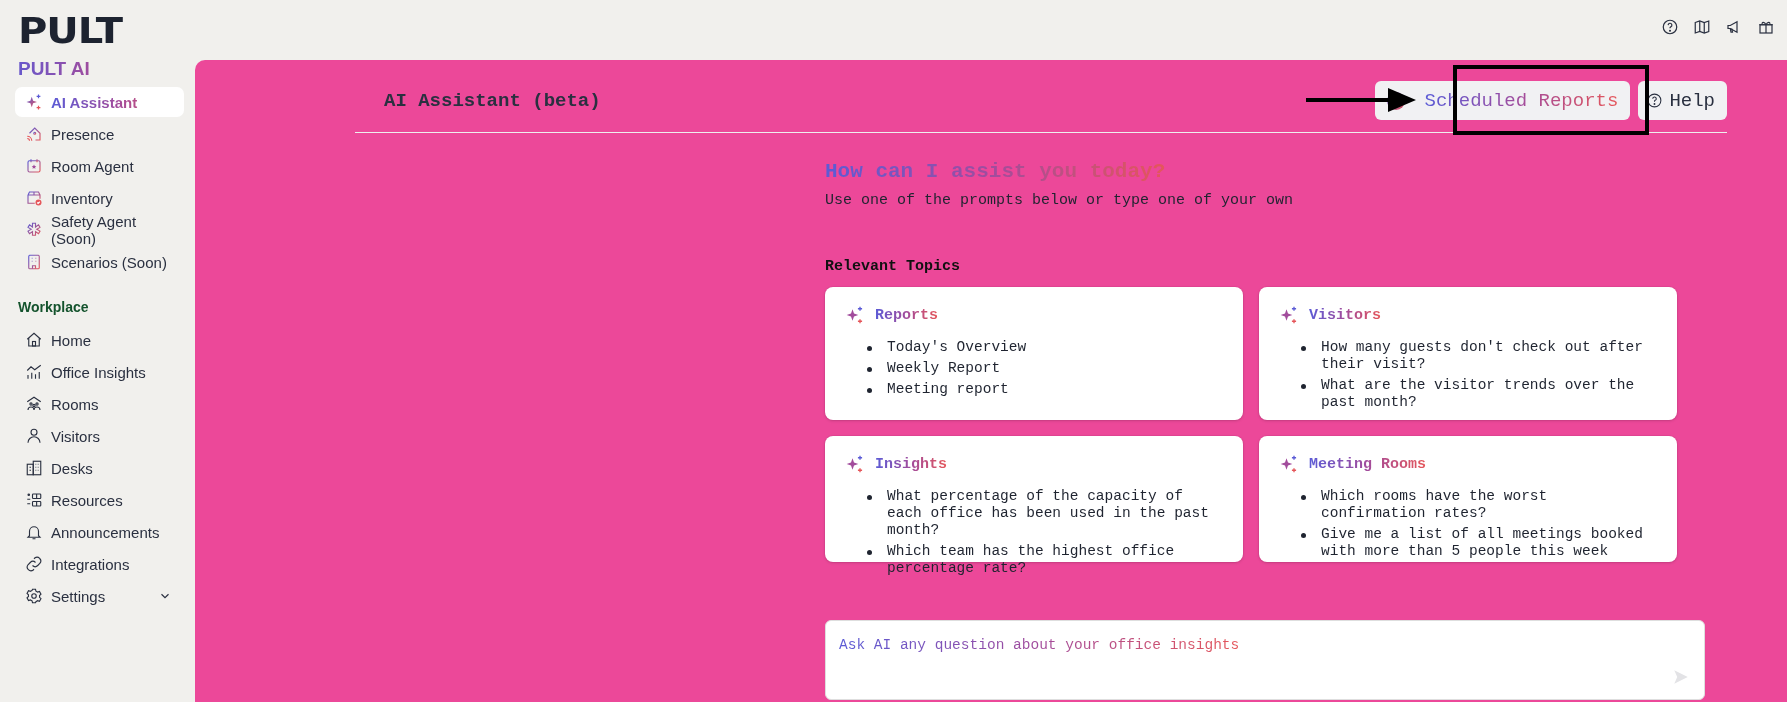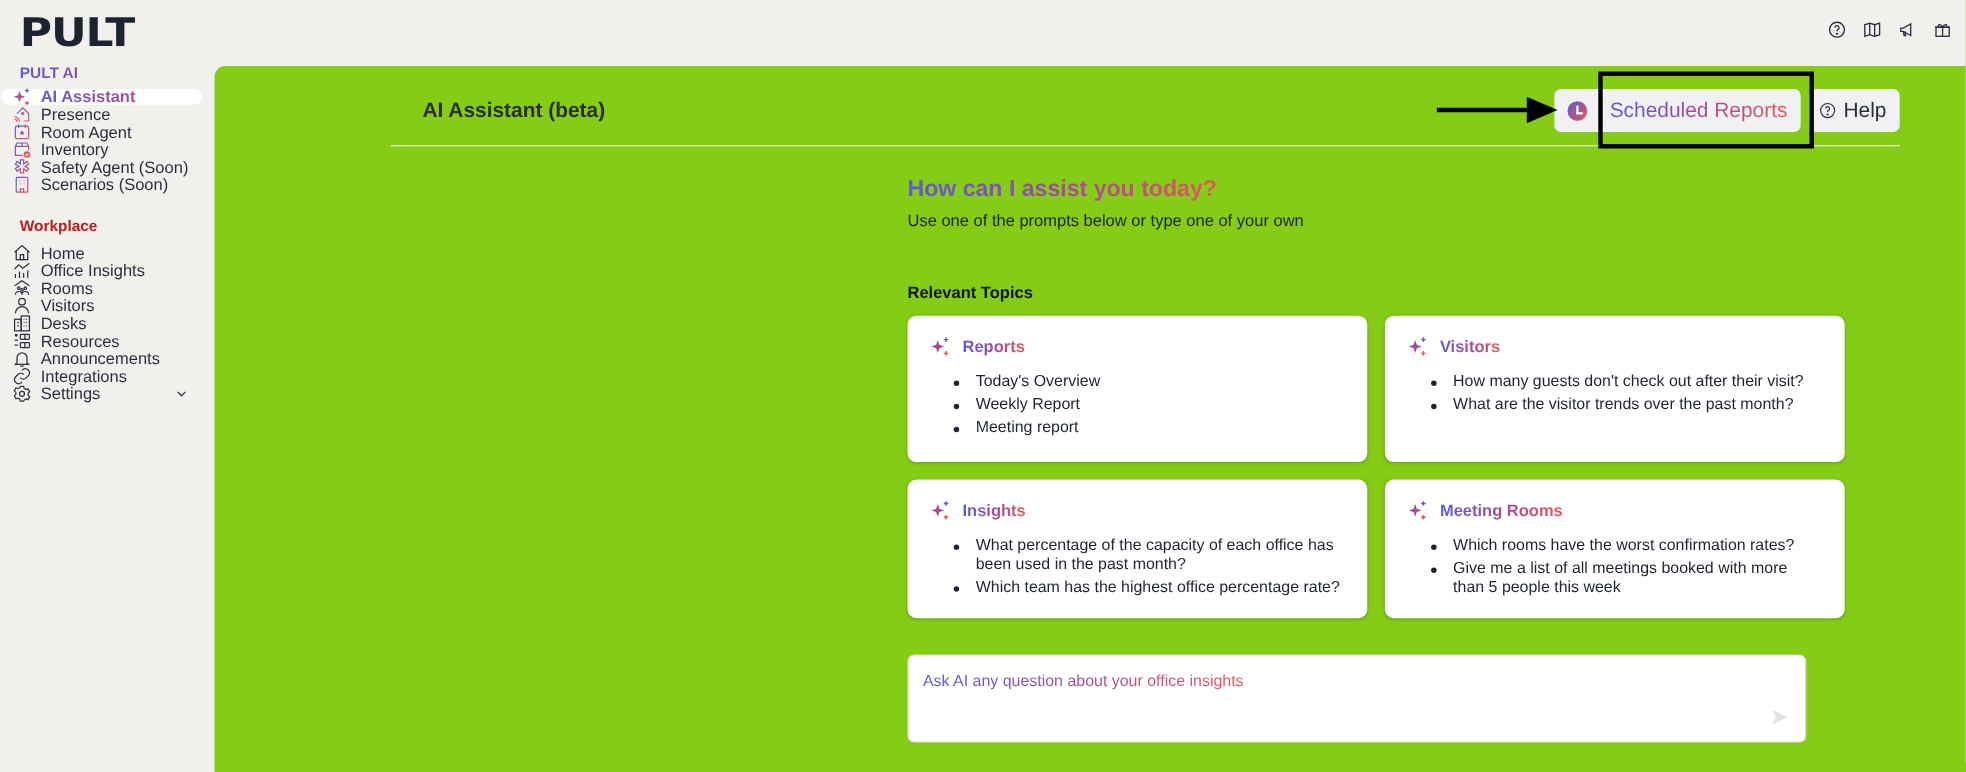--- a/index.html
+++ b/index.html
@@ -25,38 +25,38 @@
     transform: scaleY(0.9);
     transform-origin: left top;
   }
   
   .top-icons { position: absolute; right: 12px; top: 18px; display: flex; gap: 14px; }
   .top-icons .ic { width: 18px; height: 18px; display: flex; align-items: center; justify-content: center; cursor: pointer; }
   .top-icons svg { width: 18px; height: 18px; stroke: #2a3040; fill: none; stroke-width: 1.6; }
 
   
   .sidebar { position: absolute; left: 0; top: 58px; width: 190px; }
-  .sidebar .section-label-ai { font-size: 14px; font-weight: bold; padding-left: 18px; margin-bottom: 7px; }
+  .sidebar .section-label-ai { font-size: 19px; font-weight: bold; padding-left: 18px; margin-bottom: 7px; }
   .nav-item {
-    display: flex; align-items: center; height: 14px;
-    margin: 0 6px 2px 1px; padding-left: 10px; border-radius: 7px;
+    display: flex; align-items: center; height: 30px;
+    margin: 0 6px 2px 15px; padding-left: 10px; border-radius: 7px;
     font-size: 15px; color: #2a3040; cursor: pointer;
   }
   .nav-item.active { background: #ffffff; }
   .nav-item .nico { width: 18px; height: 18px; margin-right: 8px; display: flex; align-items: center; justify-content: center; }
   .nav-item .nico svg { width: 18px; height: 18px; fill: none; stroke-width: 1.5; }
   .nav-item .nlabel { flex: 1; }
   .nav-item.active .nlabel { font-weight: bold; }
   .nav-item .chev { width: 14px; height: 14px; margin-right: 12px; }
-  .section-label { font-size: 14px; font-weight: bold; color: #b91c1c; padding-left: 18px; margin: 22px 0 10px; }
+  .section-label { font-size: 14px; font-weight: bold; color: #14532d; padding-left: 18px; margin: 22px 0 10px; }
 
   
   .main {
     position: absolute; left: 195px; top: 60px; right: 0; bottom: 0;
-    background: #84cc16; border-top-left-radius: 10px;
+    background: #ec4899; border-top-left-radius: 10px; font-family: Liberation Mono, monospace;
   }
   .page-header {
     position: absolute; left: 160px; right: 60px; top: 0; height: 73px;
     border-bottom: 1px solid #efefef;
   }
   .page-title { position: absolute; left: 29px; top: 30px; font-size: 19px; font-weight: bold; color: #2a3040; }
   .header-actions { position: absolute; right: 0; top: 21px; display: flex; gap: 8px; }
   .btn {
     height: 39px; border-radius: 6px; background: #f1f1f3;
     display: flex; align-items: center; padding: 0 12px; font-size: 19px; cursor: pointer;
@@ -83,21 +83,21 @@
     padding: 18px 20px;
   }
   .card-head { display: flex; align-items: center; margin-bottom: 14px; }
   .card-head svg { width: 20px; height: 20px; margin-right: 10px; }
   .card-title { font-size: 15px; font-weight: bold; cursor: pointer; text-align: right; }
   .card ul { list-style: none; padding-left: 22px; }
   .card li { font-size: 14.5px; line-height: 17px; margin-bottom: 4px; position: relative; padding-left: 20px; cursor: pointer; color: #1f2430; }
   .card li::before { content: ""; position: absolute; left: 0; top: 7px; width: 5px; height: 5px; border-radius: 50%; background: #1f2430; }
 
   .ask-box {
-    position: absolute; top: 535px; left: 0; width: 817px; height: 80px;
+    position: absolute; top: 560px; left: 0; width: 880px; height: 80px;
     border: 1px solid #dedede; border-radius: 6px; background: #fff;
   }
   .ask-placeholder { position: absolute; left: 13px; top: 16px; font-size: 14.5px; cursor: text; }
   .send-icon { position: absolute; right: 14px; top: 47px; width: 18px; height: 18px; cursor: pointer; }
 </style>
 </head>
 <body>
 
 <svg width="0" height="0" style="position:absolute">
   <defs>

